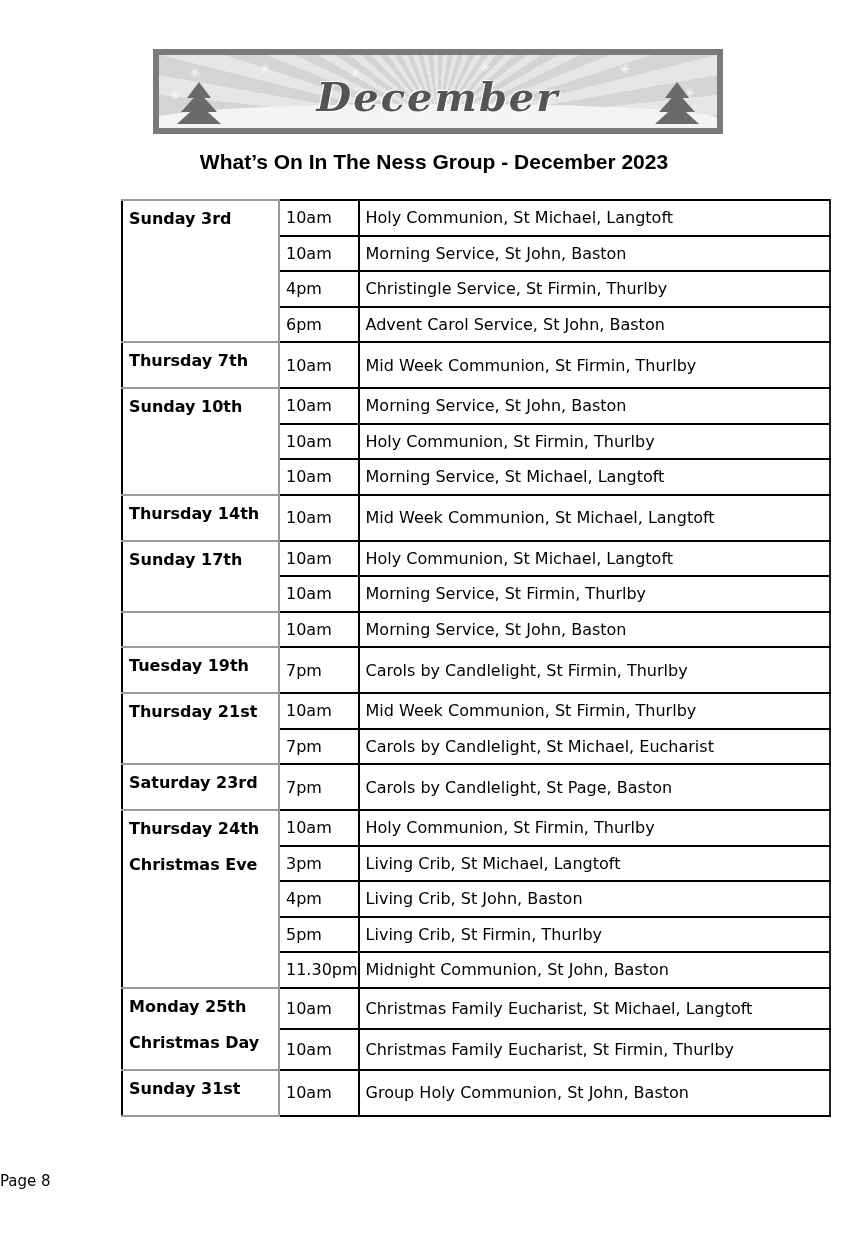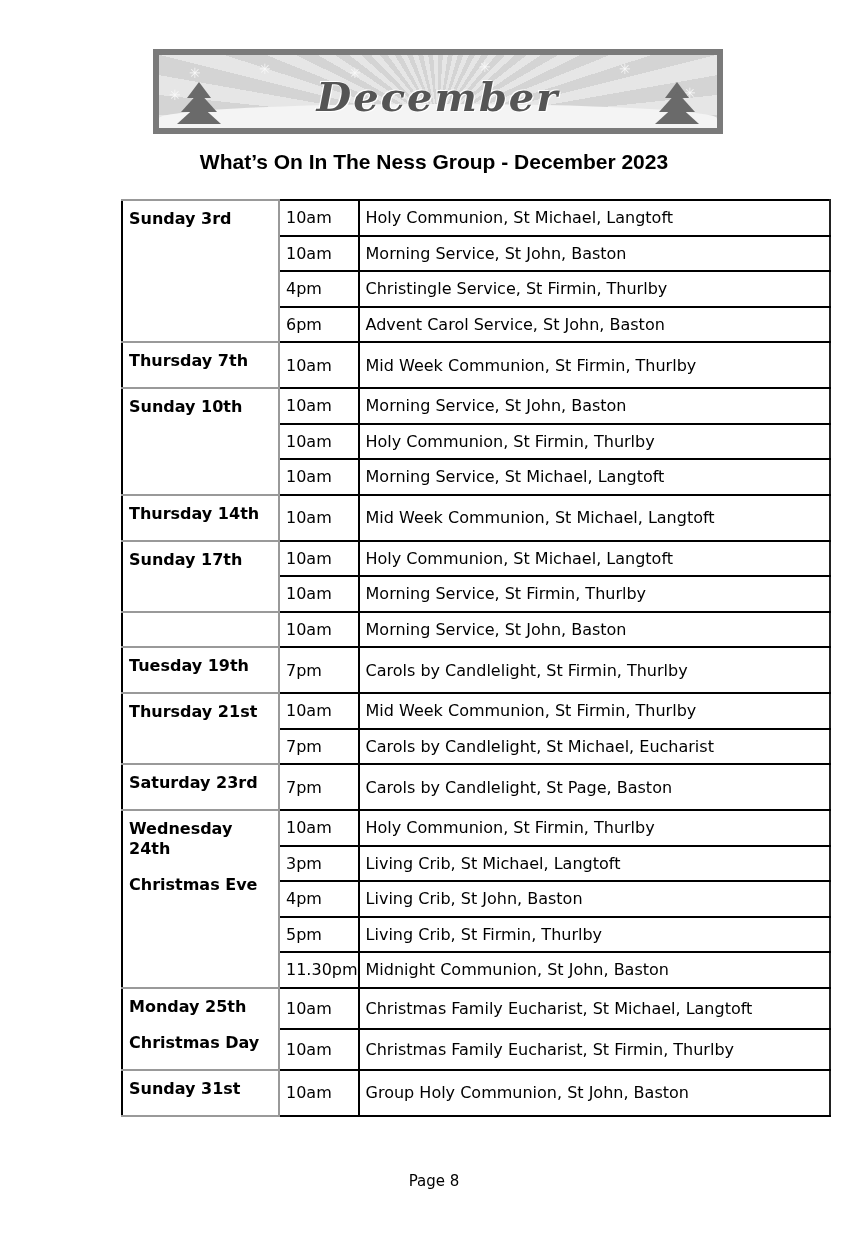--- a/index.html
+++ b/index.html
@@ -32,21 +32,21 @@
       font-family:"DejaVu Sans", sans-serif; font-size:16px;margin-left:33px; }
   table.sched td { height:35.5px; padding:0 0 0 6px; border:2px solid #000; box-sizing:border-box;
       vertical-align:middle; }
   td.day { width:157px; font-weight:bold; vertical-align:top !important; padding-top:8px !important;
       border-color:#999 !important; border-left:2px solid #000 !important; line-height:36px; }
   td.day .l1 { display:block; line-height:20px; margin-bottom:16px; }
   td.time { width:72px; }
   td.event { }
   table.sched td.event { border-right:2px solid #222; }
 
-  .footer { position:absolute; left:0; right:0; top:1172px; text-align:center;
+  .footer { position:absolute; left:0; right:0; top:1172px; 
       font-family:"DejaVu Sans", sans-serif; font-size:15px; }
 </style>
 </head>
 <body>
 
 <div class="banner">
   <div class="banner-inner">
     <span class="star" style="left:30px;top:10px">✳</span>
     <span class="star" style="left:10px;top:32px">✳</span>
     <span class="star" style="left:100px;top:6px">✳</span>
@@ -159,21 +159,21 @@
       </tr>
       <tr>
         <td class="day" rowspan="1">
           <span class="l1">Saturday 23rd</span>
         </td>
         <td class="time">7pm</td>
         <td class="event">Carols by Candlelight, St Page, Baston</td>
       </tr>
       <tr>
         <td class="day" rowspan="5">
-          <span class="l1">Wednesday 24th</span>
+          <span class="l1">Thursday 24th</span>
           <span class="l1">Christmas Eve</span>
         </td>
         <td class="time">10am</td>
         <td class="event">Holy Communion, St Firmin, Thurlby</td>
       </tr>
       <tr>
         <td class="time">3pm</td>
         <td class="event">Living Crib, St Michael, Langtoft</td>
       </tr>
       <tr>

